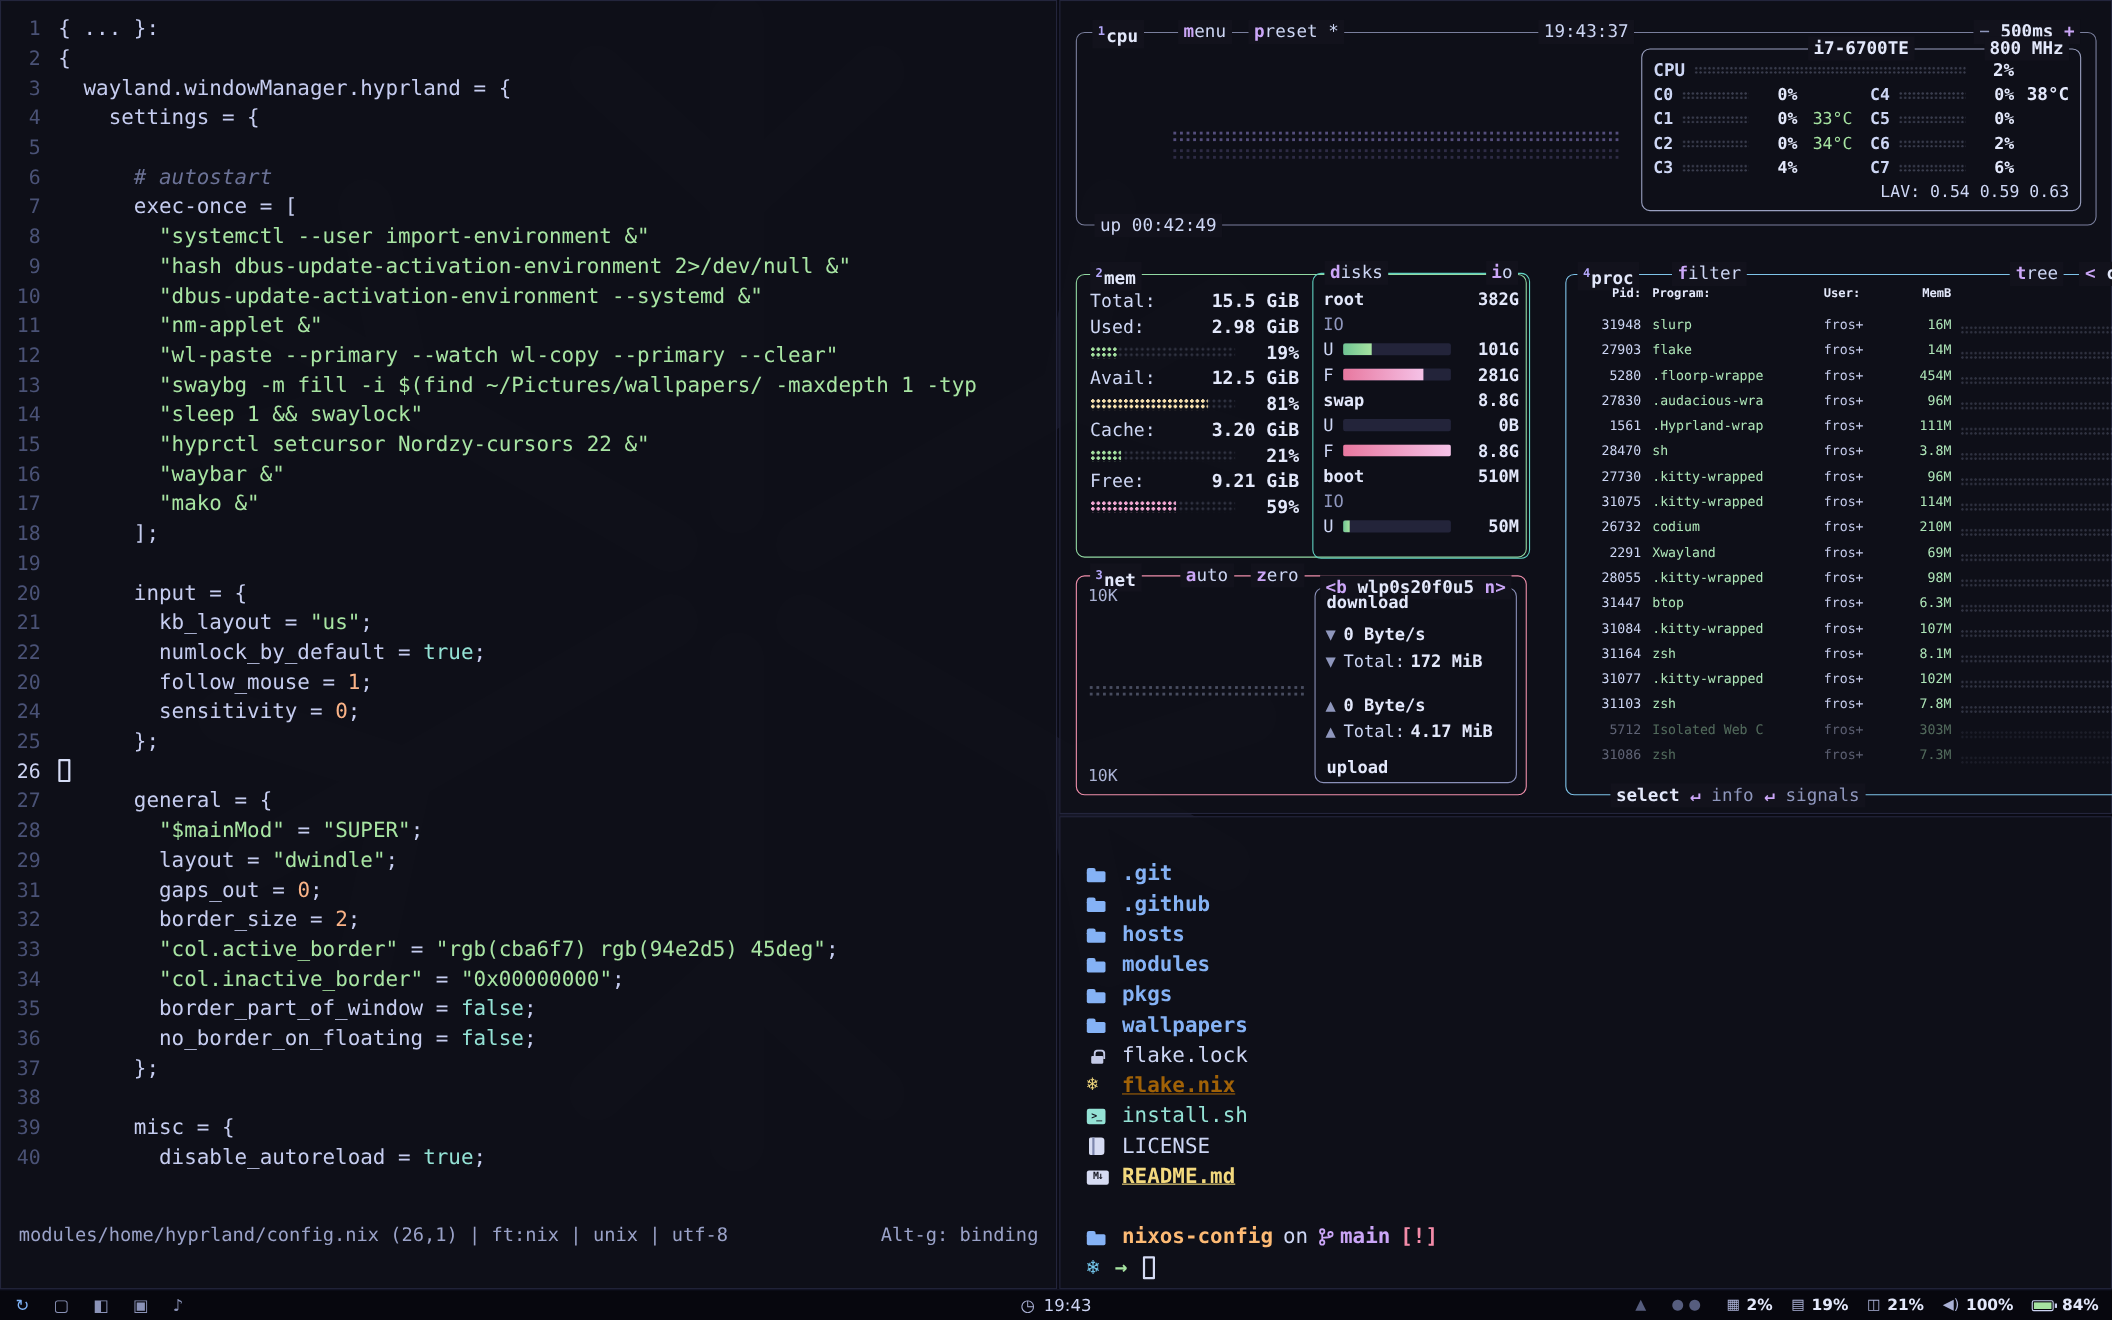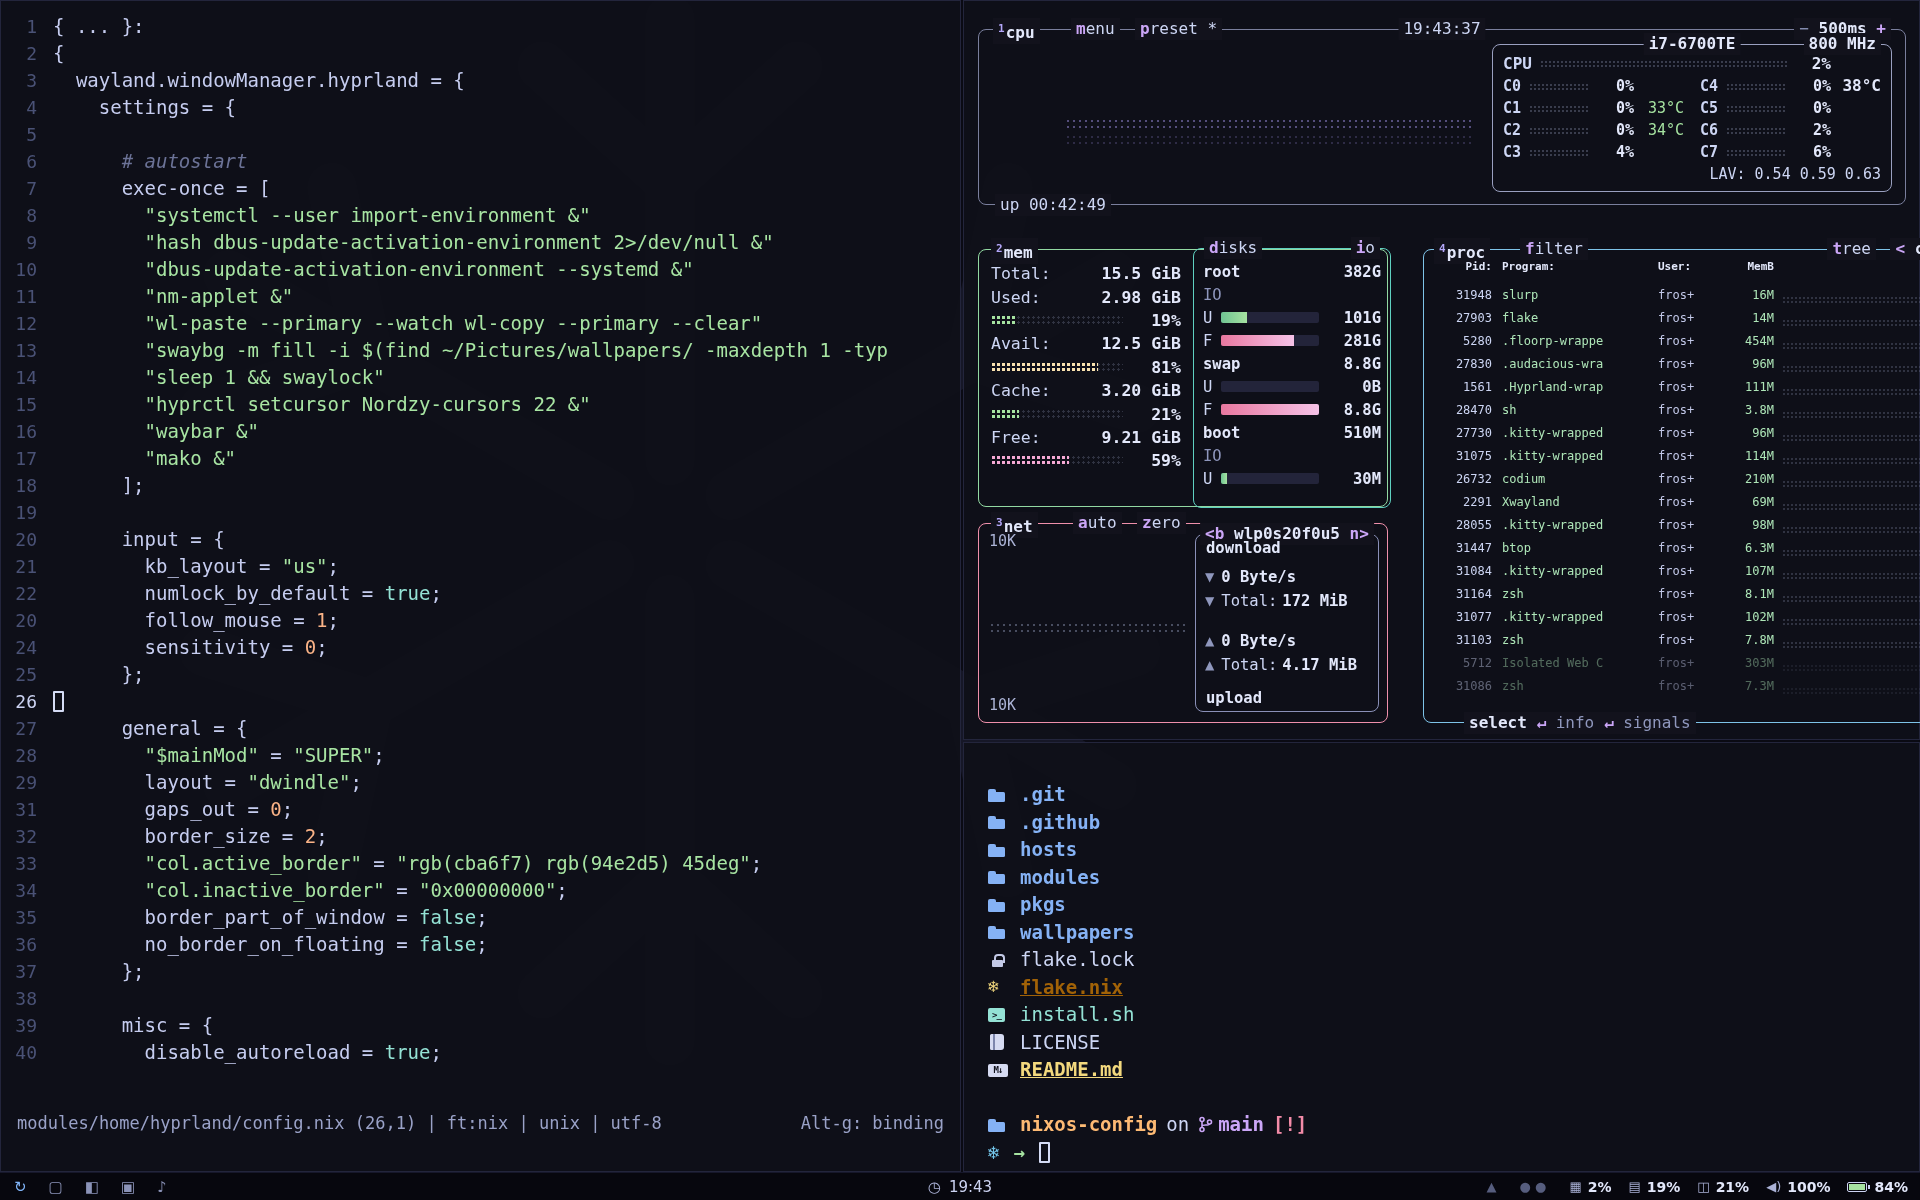--- a/index.html
+++ b/index.html
@@ -426,21 +426,21 @@
             <div class="drow">
               <span class="dname">boot</span>
               <span class="dsize">510M</span>
             </div>
             <div class="drow dio">IO</div>
             <div class="drow">
               <span class="dlab">U</span>
               <span class="dbar">
                 <i class="fill-green" style="width: 6%;"></i>
               </span>
-              <span class="dval">30M</span>
+              <span class="dval">50M</span>
             </div>
           </div>
       </div>
     </div>
 
     <div class="box net-box">
       <span class="blab" style="left:12px"><sup class="key">3</sup><b>net</b></span>
       <span class="blab hot" style="left:94px">auto</span>
       <span class="blab hot" style="left:158px">zero</span>
       <span class="nscale top">10K</span>

